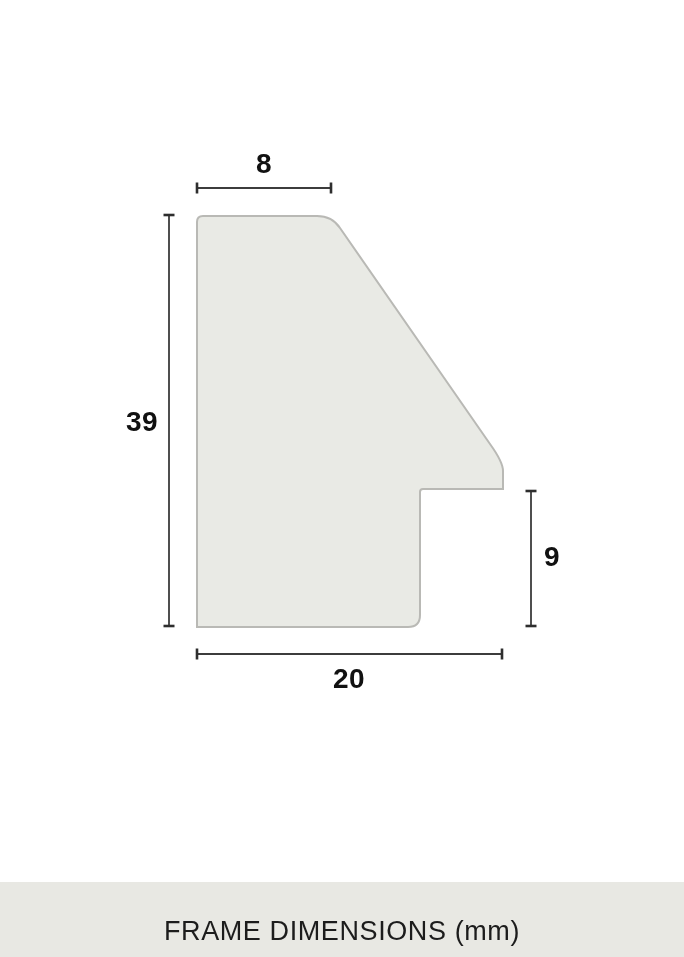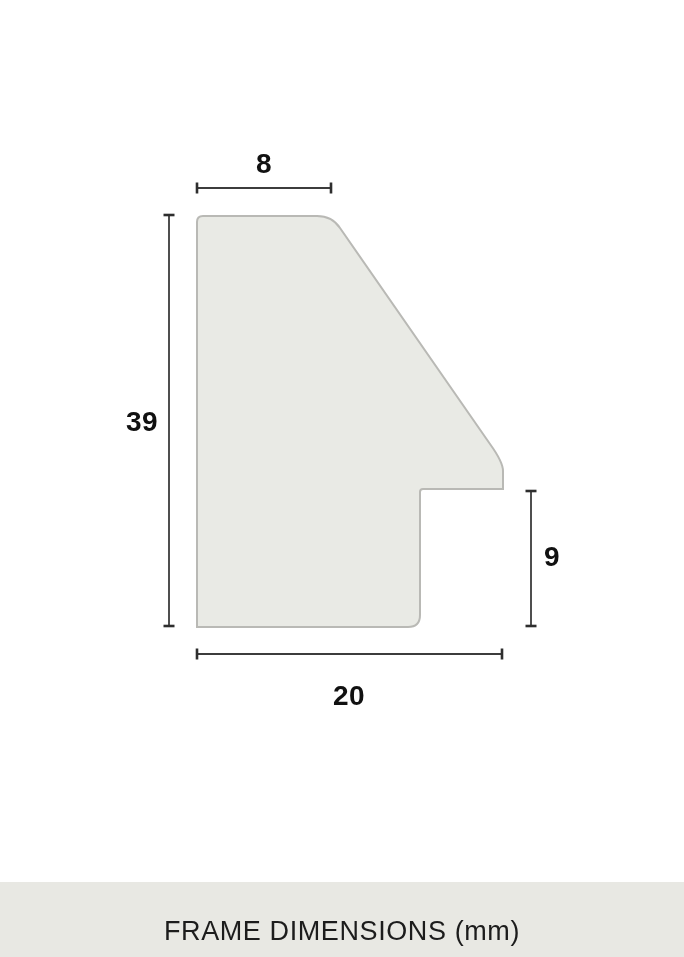--- a/index.html
+++ b/index.html
@@ -112,19 +112,19 @@
       <line class="dim-tick" x1="502" y1="648.5" x2="502" y2="659.5"></line>
     </g>
   </svg>
 
   <div class="dim-label" style="left:264px; top:164px;">8</div>
 
   <div class="dim-label" style="left:142px; top:422px;">39</div>
 
   <div class="dim-label" style="left:552px; top:557px;">9</div>
 
-  <div class="dim-label" style="left:349px; top:696px;">20</div>
+  <div class="dim-label" style="left:349px; top:679px;">20</div>
 
   <div class="footer-bar">
     <span class="footer-title">FRAME DIMENSIONS (mm)</span>
   </div>
 
 </div>
 
 </body></html>

